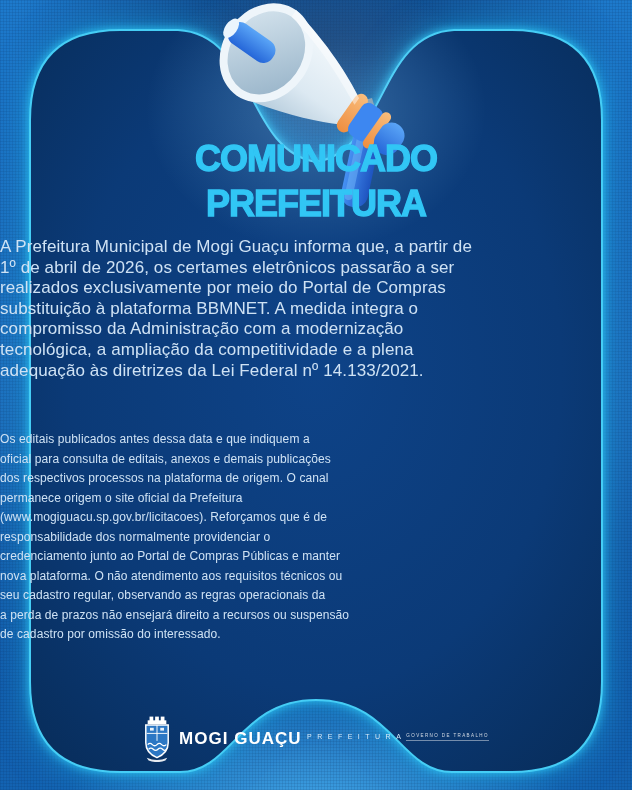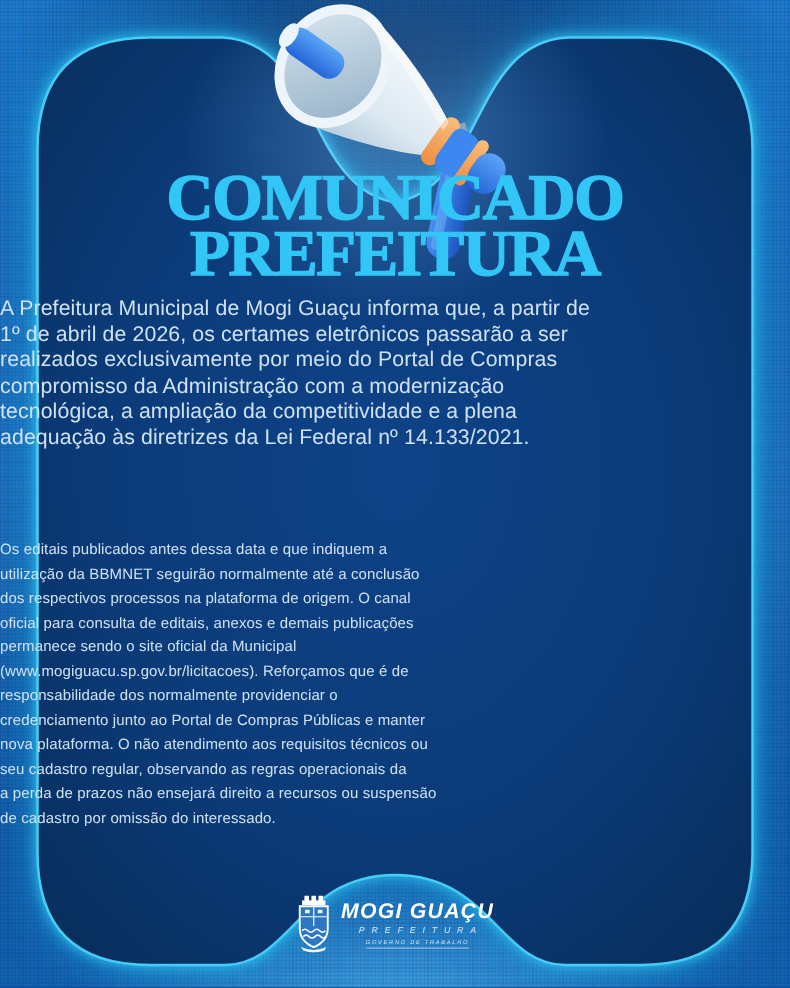--- a/index.html
+++ b/index.html
@@ -21,32 +21,32 @@
   }
   .panel-svg{position:absolute;inset:0;z-index:2;}
   .panel-path{filter:drop-shadow(0 0 5px #2ec4f2) drop-shadow(0 0 16px rgba(27,168,224,.62));}
   .mega-glow{
     position:absolute;left:146px;top:-30px;width:340px;height:280px;z-index:3;
     background:radial-gradient(closest-side, rgba(150,215,255,.32), rgba(150,215,255,0));
   }
   .megaphone{position:absolute;left:150px;top:-8px;z-index:4;}
   .headline{
     position:absolute;top:136px;left:0;right:0;z-index:5;text-align:center;
-    font-weight:700;font-size:52px;line-height:45px;letter-spacing:-1px;
-    color:#31c6f5;font-family:Liberation Serif, serif;-webkit-text-stroke:1.3px #31c6f5;
+    font-weight:700;font-size:36px;line-height:45px;letter-spacing:-1px;
+    color:#31c6f5;-webkit-text-stroke:1.3px #31c6f5;
   }
   .para{position:absolute;left:0;right:0;z-index:5;text-align:left;color:#cfe2f4;}
   .para .line{white-space:nowrap;}
   .para-1{top:237px;font-size:17px;line-height:20.6px;letter-spacing:.1px;}
   .para-2{top:430px;font-size:12px;line-height:19.5px;letter-spacing:.1px;}
   .logo{
     position:absolute;top:716px;left:0;right:0;z-index:6;
     display:flex;justify-content:center;align-items:center;gap:8px;color:#ffffff;
   }
-  .logo-text{display:flex;flex-direction:column;align-items:center;font-style:italic;}
+  .logo-text{display:flex;flex-direction:row;align-items:flex-start;}
   .logo-name{font-weight:700;font-size:17px;letter-spacing:1px;line-height:18px;}
   .logo-sub{font-size:7px;letter-spacing:5.5px;margin-top:3px;color:#d6e9f8;text-indent:5.5px;}
   .logo-slogan{font-size:4.5px;letter-spacing:1.4px;margin-top:3px;opacity:.8;
     border-bottom:1px solid rgba(255,255,255,.55);padding-bottom:2px;}
 </style>
 </head>
 <body>
 
 <div class="canvas">
 
@@ -117,30 +117,30 @@
 
   <div class="headline">
     <div>COMUNICADO</div>
     <div>PREFEITURA</div>
   </div>
 
   <div class="para para-1">
       <div class="line">A Prefeitura Municipal de Mogi Guaçu informa que, a partir de</div>
       <div class="line">1º de abril de 2026, os certames eletrônicos passarão a ser</div>
       <div class="line">realizados exclusivamente por meio do Portal de Compras</div>
+      <div class="line">substituição à plataforma BBMNET. A medida integra o</div>
       <div class="line">compromisso da Administração com a modernização</div>
       <div class="line">tecnológica, a ampliação da competitividade e a plena</div>
       <div class="line">adequação às diretrizes da Lei Federal nº 14.133/2021.</div>
     </div>
   <div class="para para-2">
       <div class="line">Os editais publicados antes dessa data e que indiquem a</div>
-      <div class="line">utilização da BBMNET seguirão normalmente até a conclusão</div>
+      <div class="line">oficial para consulta de editais, anexos e demais publicações</div>
       <div class="line">dos respectivos processos na plataforma de origem. O canal</div>
-      <div class="line">oficial para consulta de editais, anexos e demais publicações</div>
-      <div class="line">permanece sendo o site oficial da Municipal</div>
+      <div class="line">permanece origem o site oficial da Prefeitura</div>
       <div class="line">(www.mogiguacu.sp.gov.br/licitacoes). Reforçamos que é de</div>
       <div class="line">responsabilidade dos normalmente providenciar o</div>
       <div class="line">credenciamento junto ao Portal de Compras Públicas e manter</div>
       <div class="line">nova plataforma. O não atendimento aos requisitos técnicos ou</div>
       <div class="line">seu cadastro regular, observando as regras operacionais da</div>
       <div class="line">a perda de prazos não ensejará direito a recursos ou suspensão</div>
       <div class="line">de cadastro por omissão do interessado.</div>
     </div>
 
   <div class="logo">

